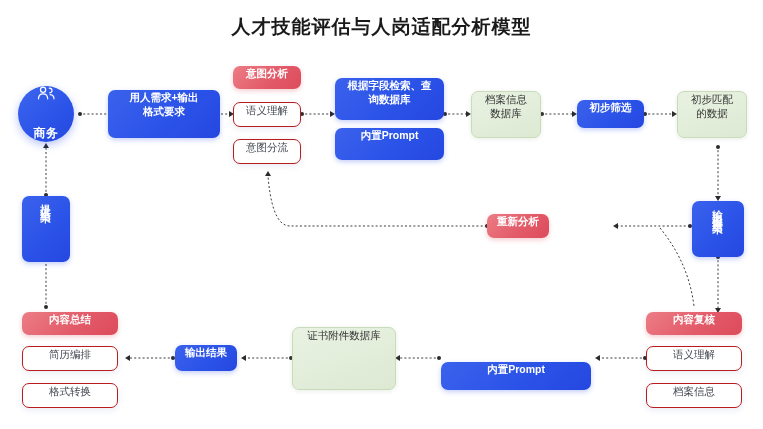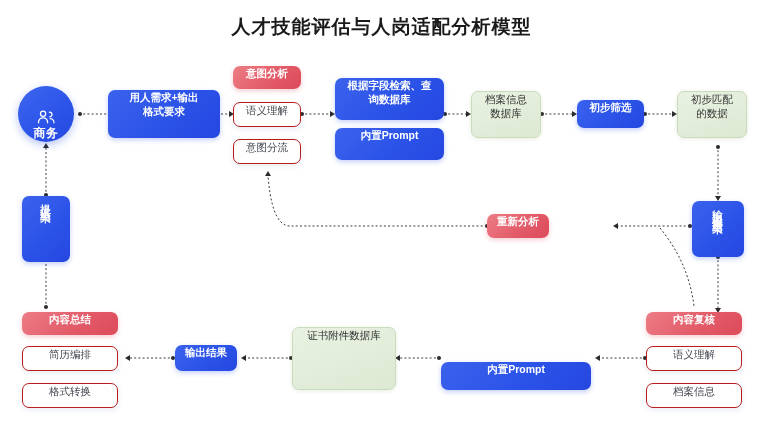--- a/index.html
+++ b/index.html
@@ -54,21 +54,21 @@
     color:#42464f;font-weight:normal;
     box-shadow:0 2px 6px rgba(80,100,170,.13);
   }
 
   
   .circle{
     position:absolute;
     width:56px;height:56px;border-radius:50%;
     background:linear-gradient(140deg,#3e66ef 0%,#2b53e8 60%,#2448df 100%);
     color:#fff;
-    display:flex;flex-direction:column;align-items:center;justify-content:flex-end;
+    display:flex;flex-direction:column;align-items:center;justify-content:space-between;
     box-shadow:0 3px 8px rgba(43,83,232,.33);
     z-index:4;
   }
   .circle .ico{display:block;line-height:0;margin-bottom:1px;}
   .circle .lbl{font-size:12px;font-weight:bold;letter-spacing:.5px;}
 
   
   .vert{
     writing-mode:vertical-rl;
     text-orientation:upright;

